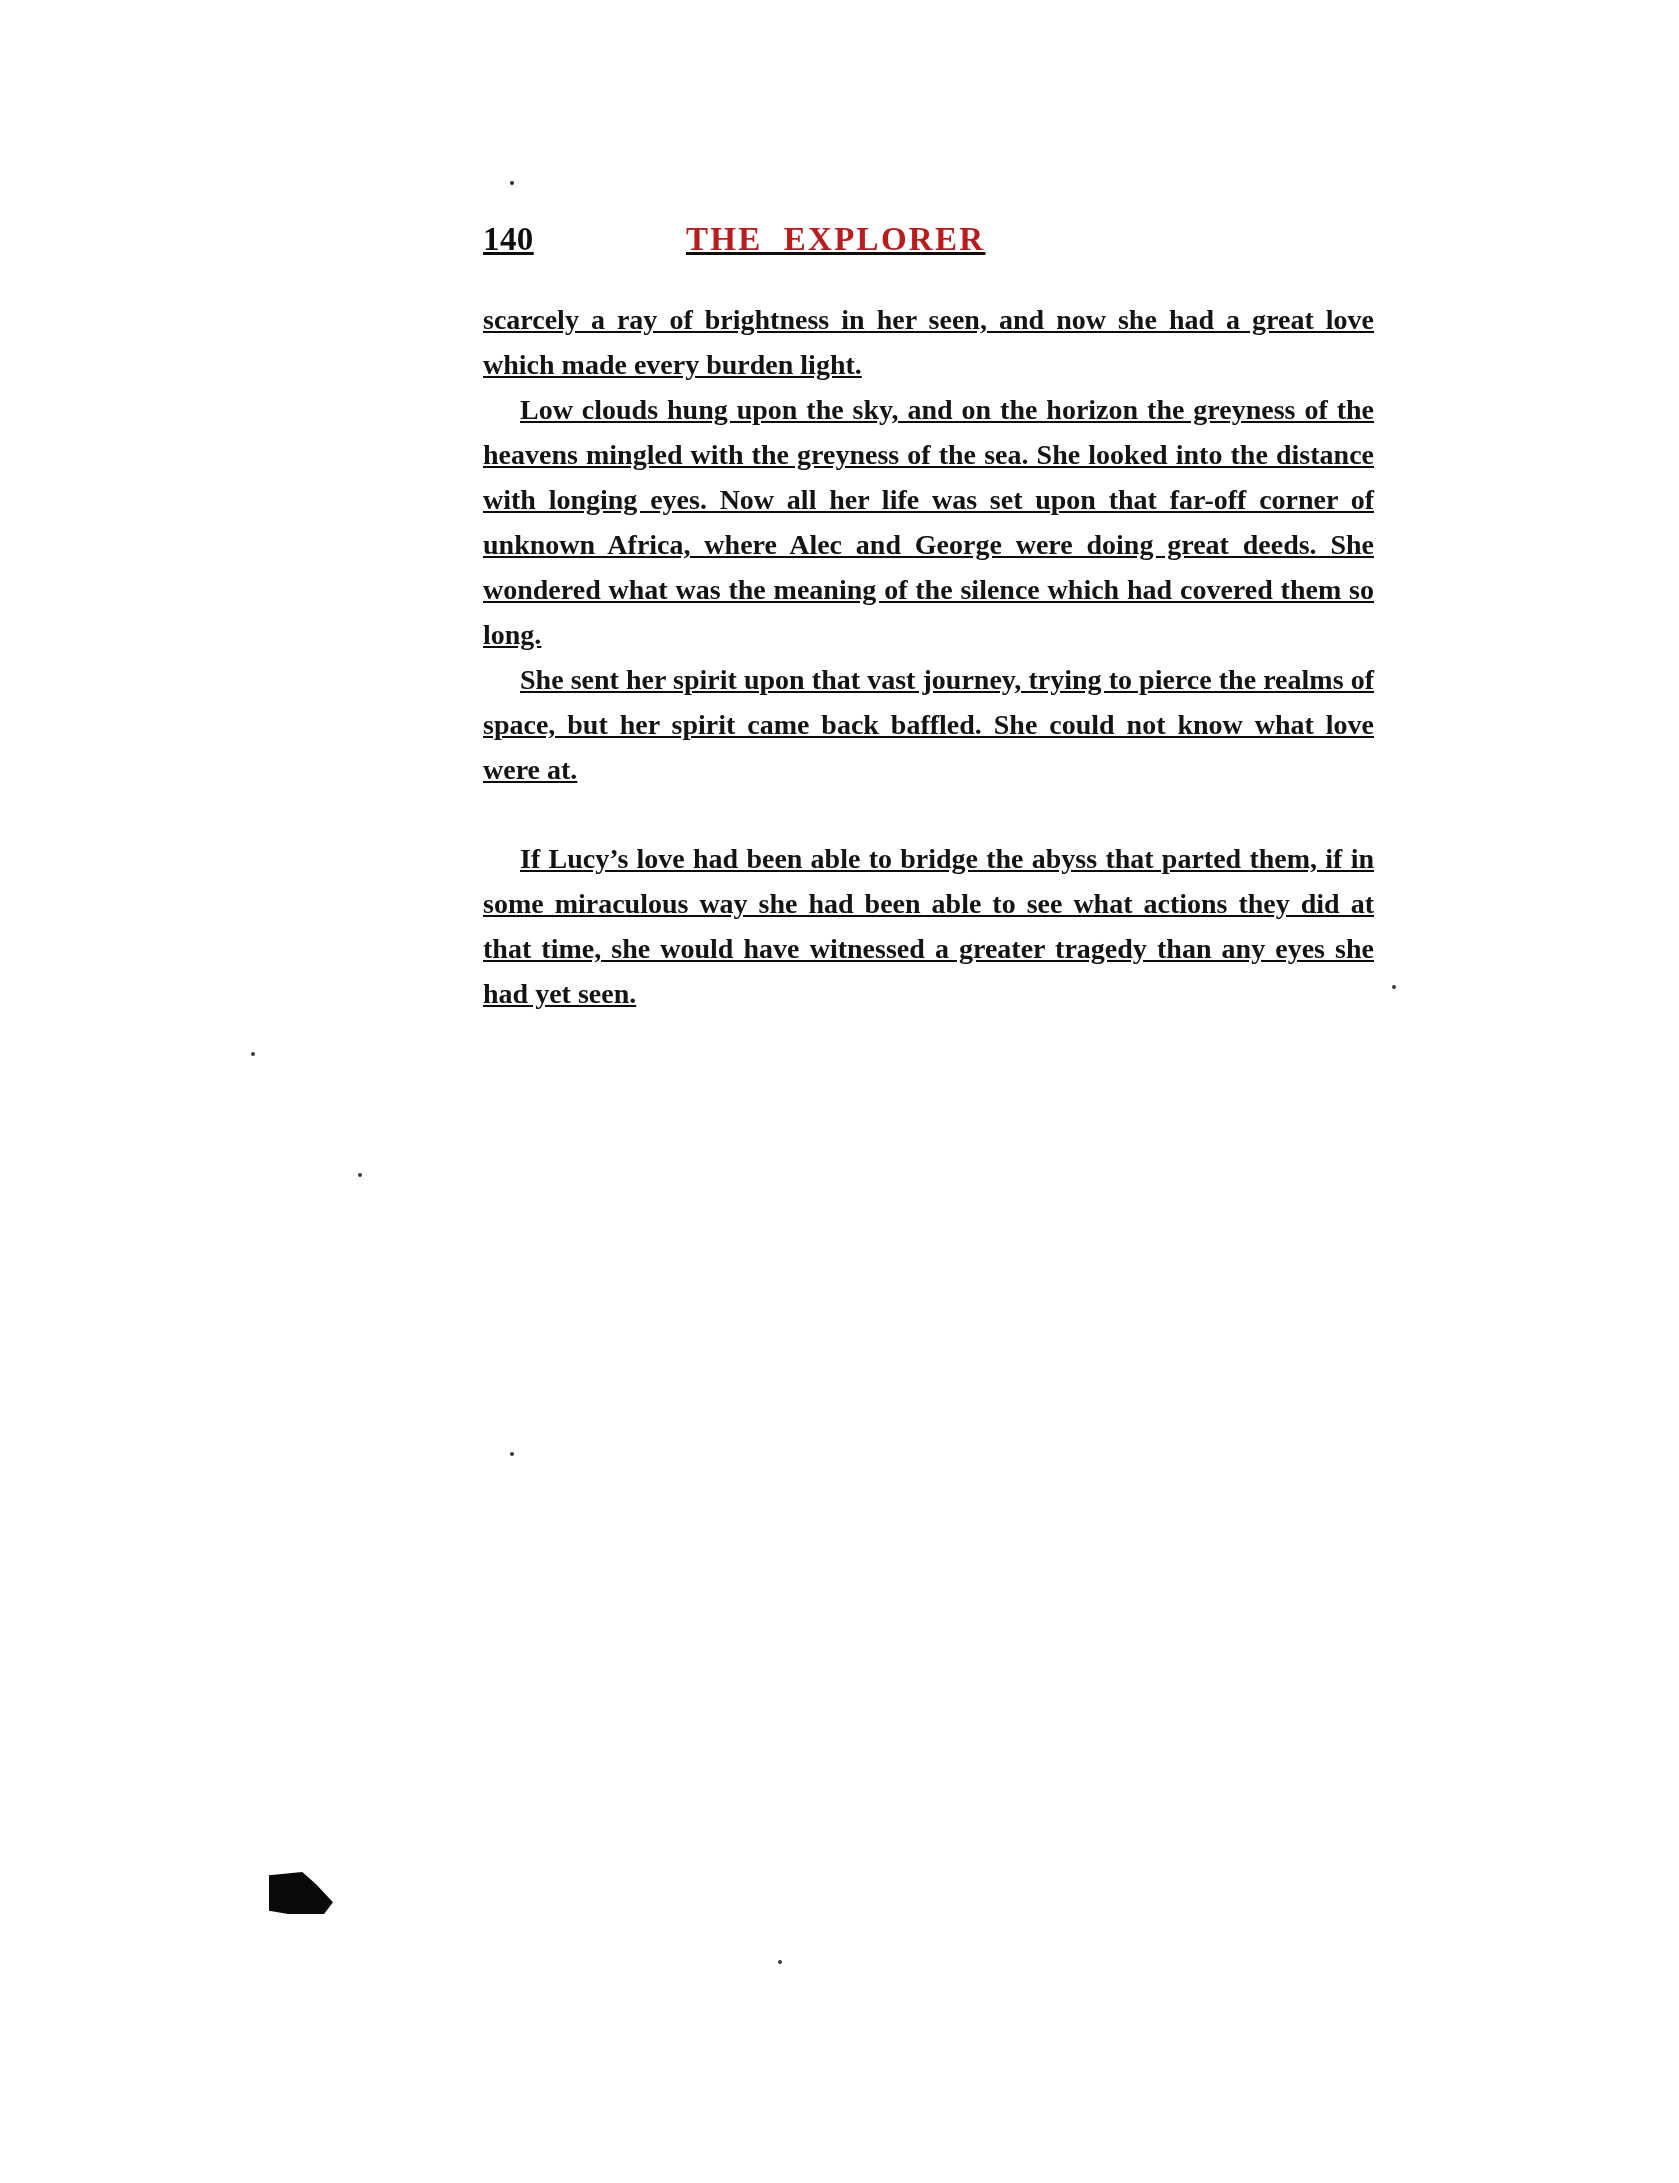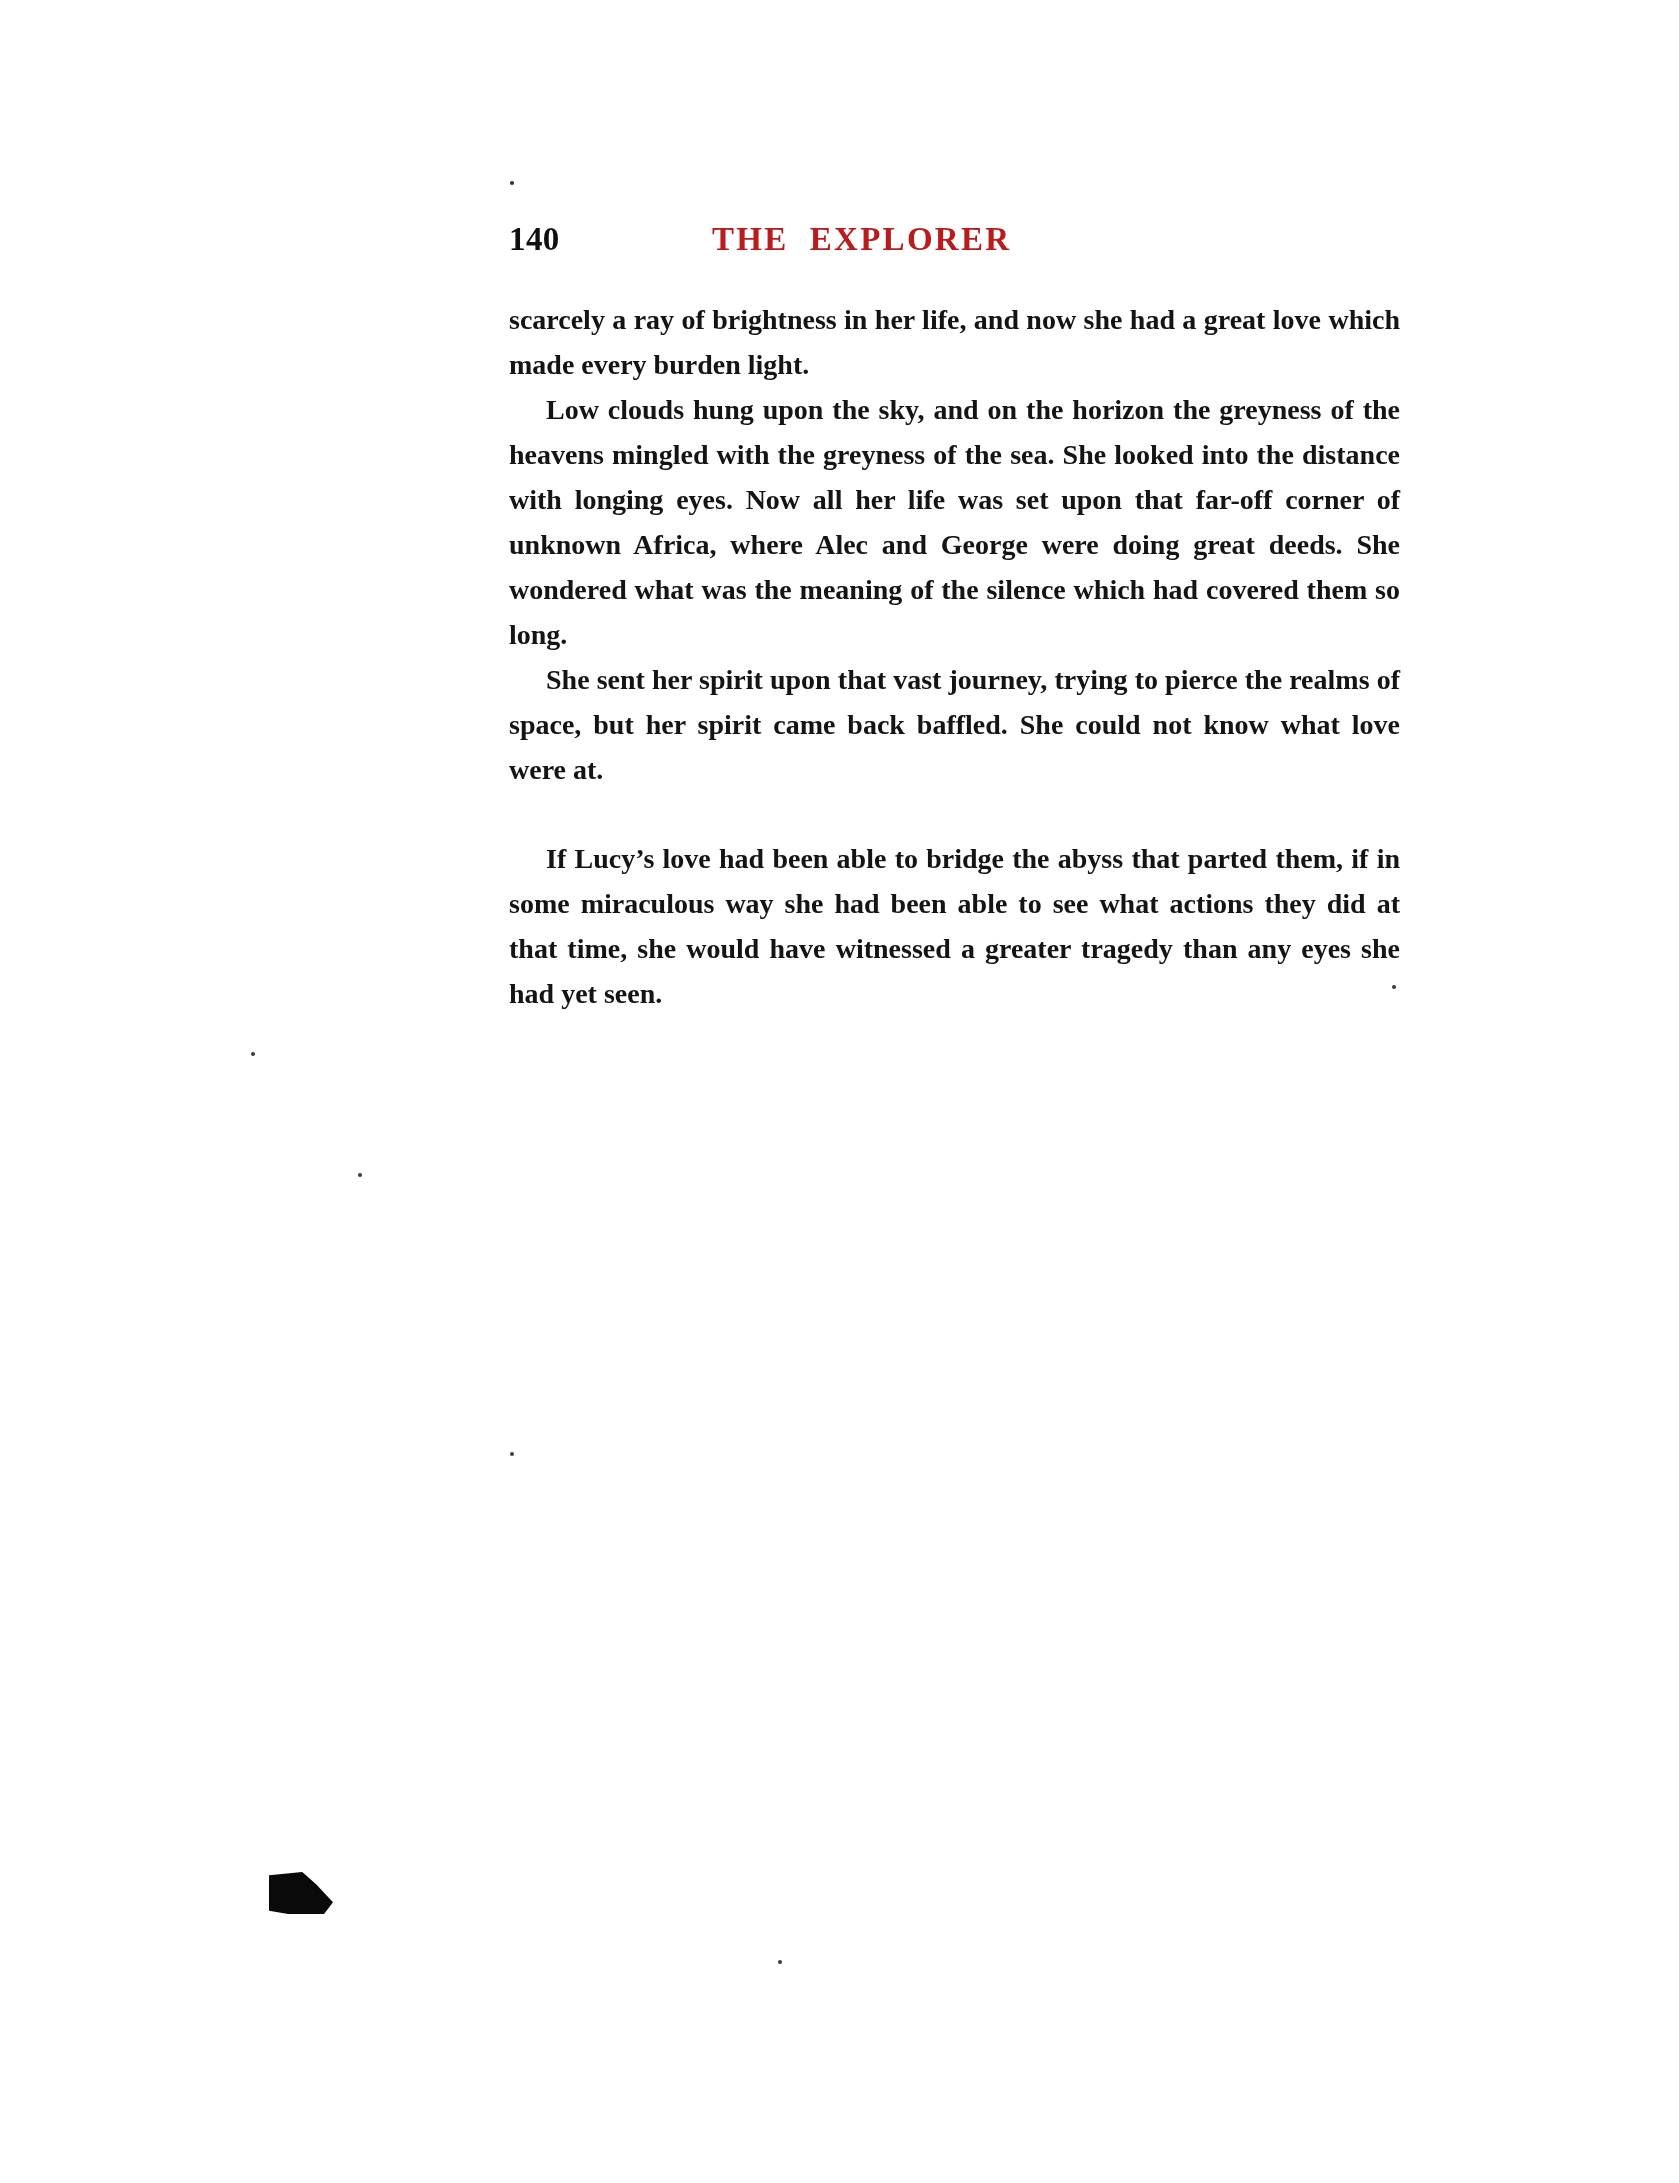--- a/index.html
+++ b/index.html
@@ -17,23 +17,24 @@
   }
   .page {
     position: absolute;
     left: 0;
     top: 0;
     width: 1680px;
     height: 2183px;
   }
   .text-block {
     position: absolute;
-    left: 509px;
+    left: 483px;
     top: 221px;
     width: 891px;
+    text-decoration: underline;
   }
   .header-row {
     display: flex;
     align-items: baseline;
     margin-bottom: 35px;
     height: 41px;
   }
   .folio {
     font-family: "Liberation Serif", serif;
     font-weight: bold;
@@ -98,21 +99,21 @@
 <div class="page">
 
   <div class="text-block">
 
     <div class="header-row">
       <span class="folio">140</span>
       <span class="running-head">THE  EXPLORER</span>
     </div>
 
     <div class="body-copy">
-      <p class="noindent">scarcely a ray of brightness in her life, and now she had a great love which made every burden light.</p>
+      <p class="noindent">scarcely a ray of brightness in her seen, and now she had a great love which made every burden light.</p>
       <p class="indent">Low clouds hung upon the sky, and on the horizon the greyness of the heavens mingled with the greyness of the sea.  She looked into the distance with longing eyes.  Now all her life was set upon that far-off corner of unknown Africa, where Alec and George were doing great deeds.  She wondered what was the meaning of the silence which had covered them so long.</p>
       <p class="indent">She sent her spirit upon that vast journey, trying to pierce the realms of space, but her spirit came back baffled.  She could not know what love were at.</p>
       <div class="gap"></div>
       <p class="indent">If Lucy’s love had been able to bridge the abyss that parted them, if in some miraculous way she had been able to see what actions they did at that time, she would have witnessed a greater tragedy than any eyes she had yet seen.</p>
     </div>
 
   </div>
 
   <span class="speck" style="left:510px; top:181px; width:4.4px; height:4.4px;"></span>
   <span class="edge-dot" style="left:251px; top:1052px;"></span>

